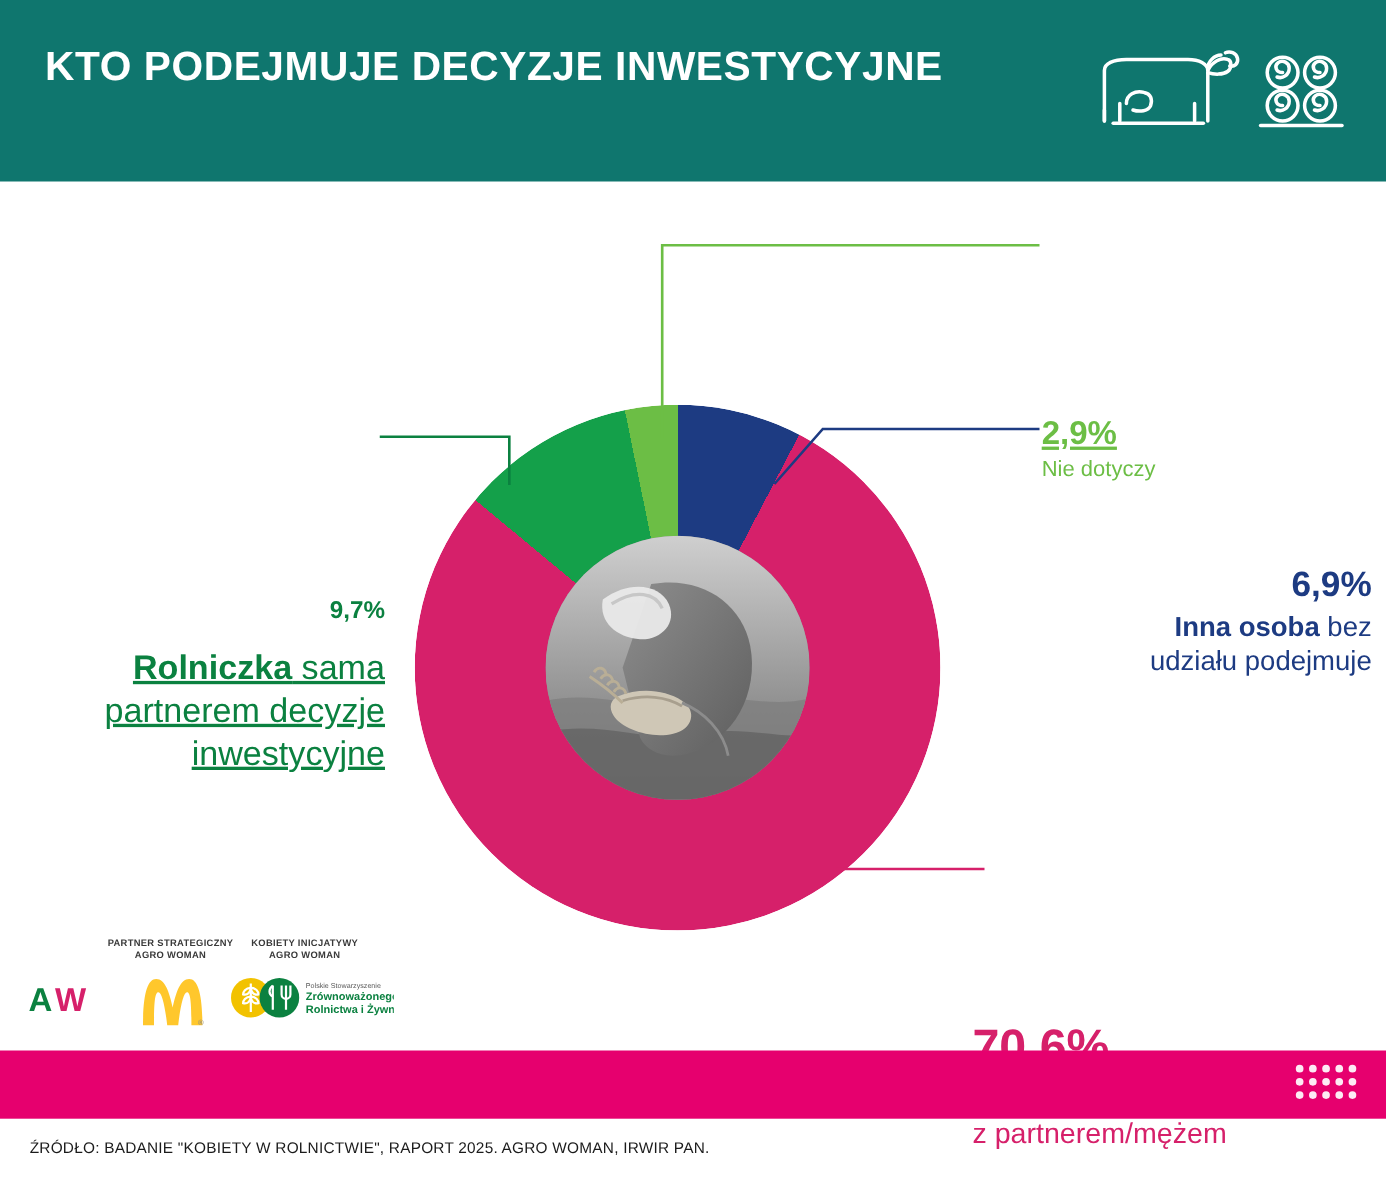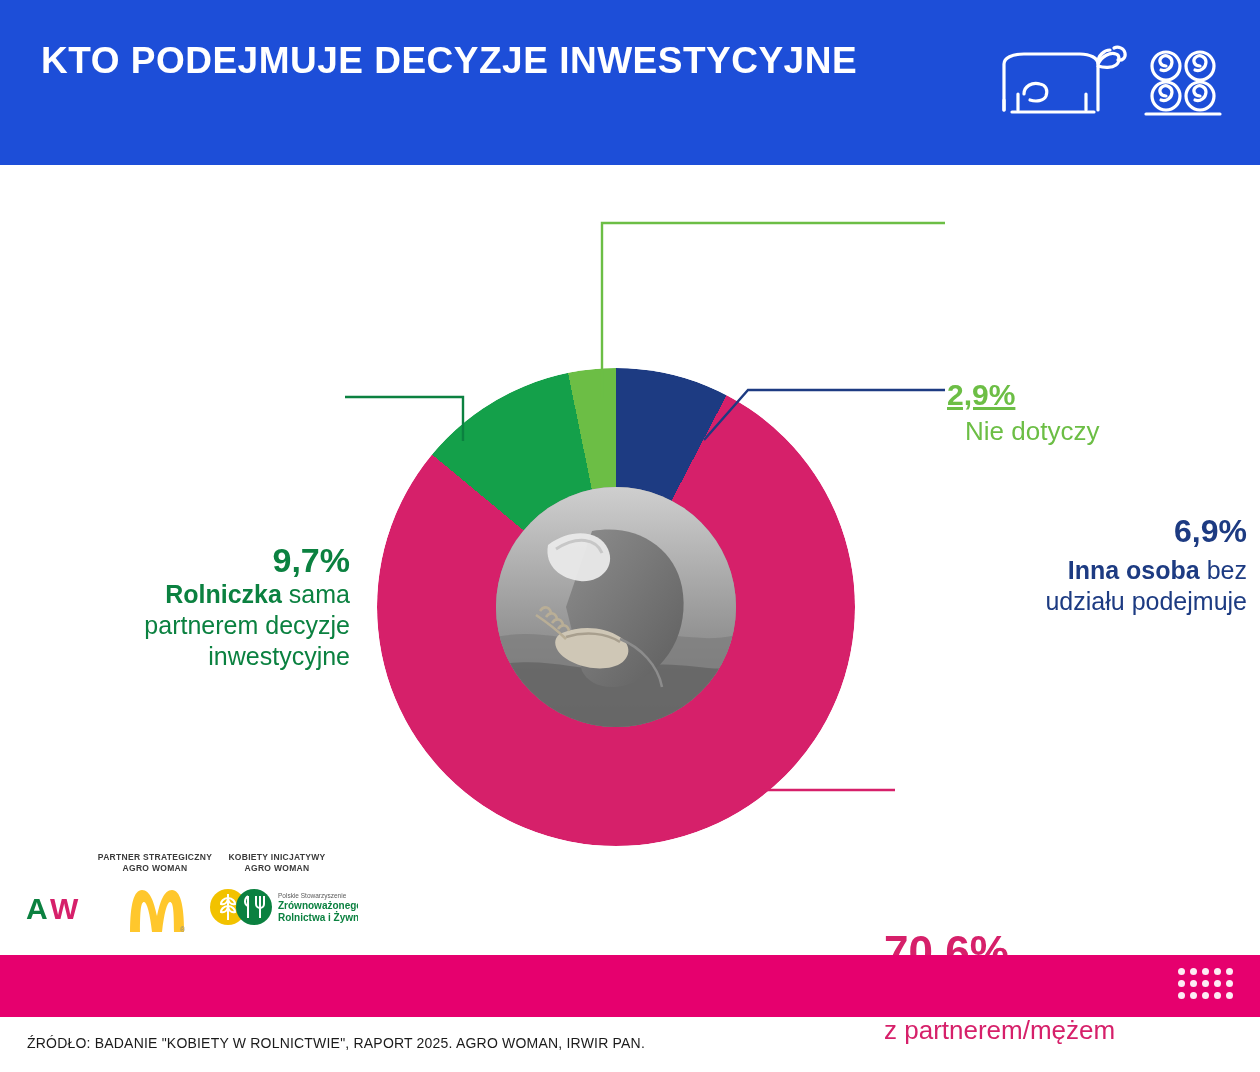--- a/index.html
+++ b/index.html
@@ -7,21 +7,21 @@
     width: 1260px; height: 1072px;
     background: #ffffff;
     font-family: "Liberation Sans", sans-serif;
     overflow: hidden;
   }
   .page { position: relative; width: 1260px; height: 1072px; background: #ffffff; }
 
   
   .header {
     position: absolute; left: 0; top: 0; width: 1260px; height: 165px;
-    background: #1d4ed8;
+    background: #0f766e;
   }
   .header-title-1 {
     position: absolute; left: 41px; top: 42px;
     font-size: 37px; font-weight: bold; color: #ffffff;
     letter-spacing: 0.5px; line-height: 1.05;
   }
   .header-title-2 {
     position: absolute; left: 41px; top: 98px;
     font-size: 29px; font-weight: normal; color: #ffffff;
     letter-spacing: 0.6px; line-height: 1.05;
@@ -45,29 +45,29 @@
   .leader { position: absolute; }
 
   
   .lbl { position: absolute; }
   .lbl .pct { font-weight: bold; line-height: 1.05; }
   .lbl .desc { line-height: 1.25; }
   .b { font-weight: bold; }
 
   .lbl-green-small { left: 947px; top: 214px; width: 300px; color: #6cbe45; }
   .lbl-green-small .pct { font-size: 30px; text-decoration: underline; }
-  .lbl-green-small .desc { font-size: 26px; margin-top: 4px; margin-left: 18px; }
+  .lbl-green-small .desc { font-size: 20px; margin-top: 4px; }
 
   .lbl-navy { left: 947px; top: 350px; width: 300px; color: #1d3b82; text-align: right; }
   .lbl-navy .pct { font-size: 32px; }
   .lbl-navy .desc { font-size: 25px; margin-top: 6px; }
 
   .lbl-darkgreen { left: 30px; top: 378px; width: 320px; color: #0b8140; text-align: right; }
-  .lbl-darkgreen .pct { font-size: 34px; color: #0b8140; }
-  .lbl-darkgreen .desc { font-size: 25px; margin-top: 0; }
+  .lbl-darkgreen .pct { font-size: 22px; color: #0b8140; }
+  .lbl-darkgreen .desc { font-size: 31px; margin-top: 22px; text-decoration: underline; }
 
   .lbl-pink { left: 884px; top: 764px; width: 360px; color: #d6206a; }
   .lbl-pink .pct { font-size: 44px; }
   .lbl-pink .desc { font-size: 26px; margin-top: 6px; }
   .partner-col { position: absolute; text-align: center; }
   .partner-cap {
     font-size: 8.5px; font-weight: bold; color: #3a3a3a;
     letter-spacing: 0.3px; line-height: 1.35;
   }
 

